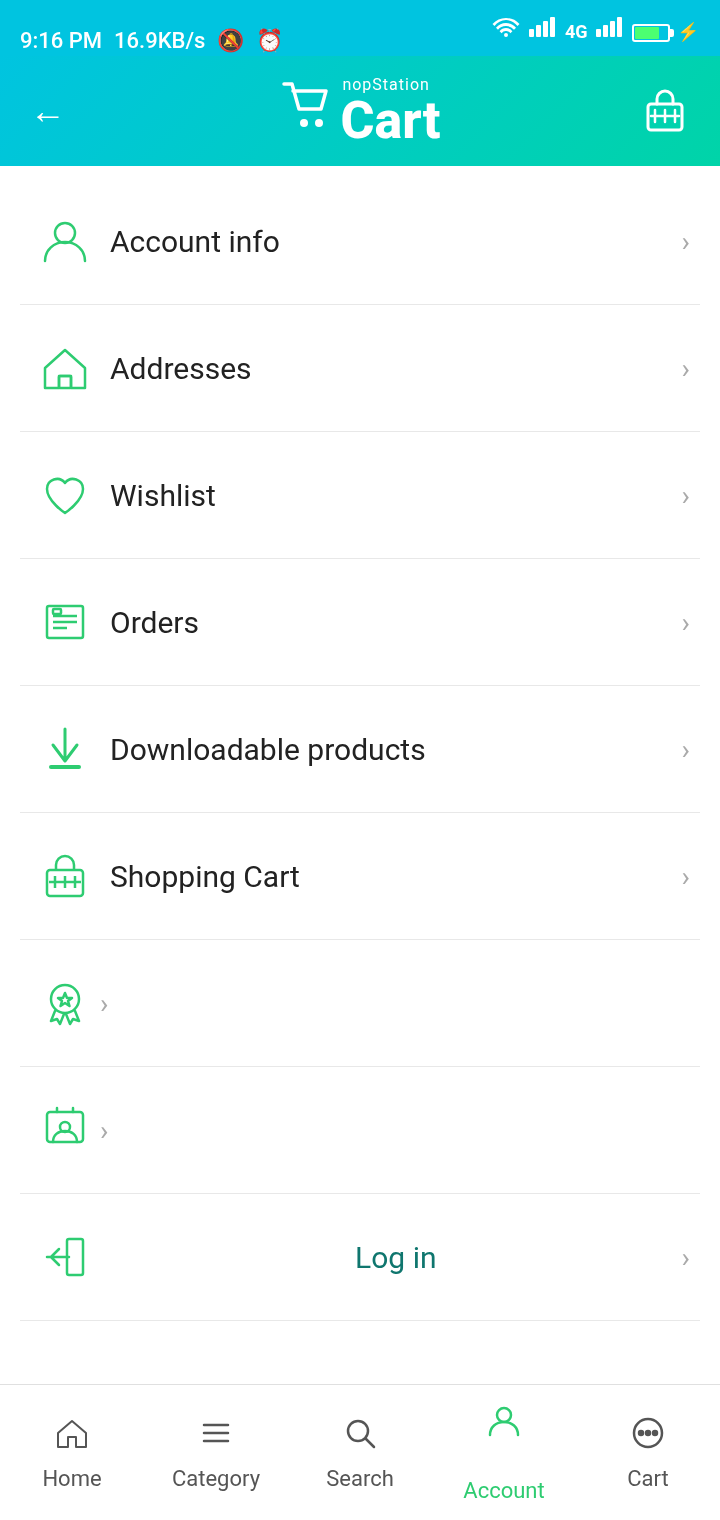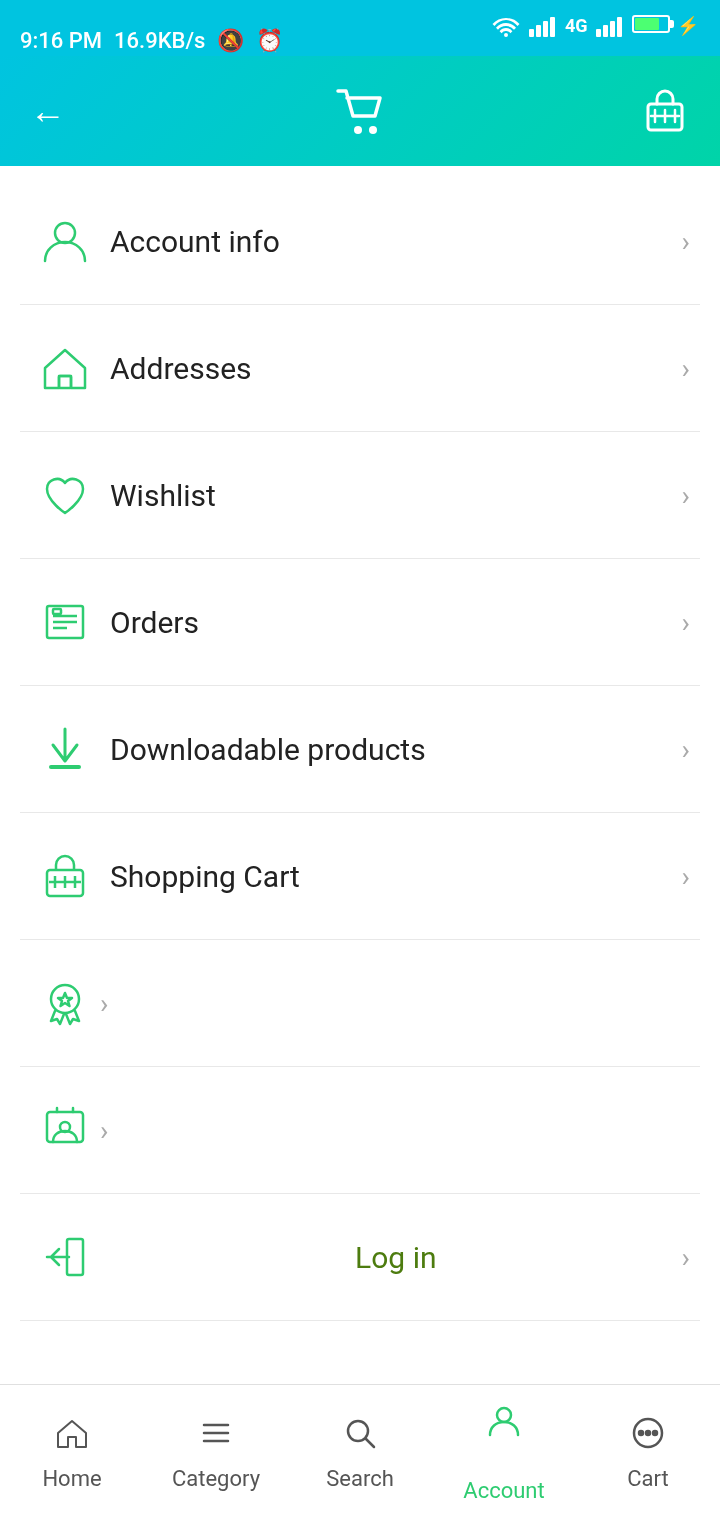--- a/index.html
+++ b/index.html
@@ -18,21 +18,21 @@
       height: 56px;
       display: flex;
       align-items: center;
       justify-content: space-between;
       padding: 0 20px;
       color: #fff;
       font-size: 22px;
       font-weight: 500;
     }
     .status-left { display: flex; align-items: center; gap: 12px; margin-top: 24px; }
-    .status-right { display: flex; align-items: flex-start; gap: 8px; }
+    .status-right { display: flex; align-items: flex-end; gap: 8px; }
     .battery-icon {
       width: 38px; height: 18px;
       border: 2px solid #fff;
       border-radius: 3px;
       position: relative;
       display: inline-flex;
       align-items: center;
       padding: 1px;
     }
     .battery-icon::after {
@@ -111,21 +111,21 @@
       width: 52px;
       height: 52px;
     }
     .menu-label {
       flex: 1;
       font-size: 30px;
       color: #222;
       margin-left: 10px;
     }
     .menu-label.login-label {
-      color: #4d7c0f;
+      color: #0f766e;
       text-align: center;
     }
     .menu-chevron {
       color: #aaa;
       font-size: 28px;
     }
 
     
     .bottom-nav {
       position: fixed;
@@ -208,20 +208,24 @@
   <div class="logo-area">
     <div style="display:flex;align-items:flex-start;gap:6px;">
       <div style="margin-top:4px;">
         
         <svg width="55" height="50" viewBox="0 0 55 50" fill="none">
           <path d="M5 5h8l7 25h22l5-18H14" stroke="white" stroke-width="3.5" stroke-linecap="round" stroke-linejoin="round" fill="none"></path>
           <circle cx="25" cy="44" r="4" fill="white"></circle>
           <circle cx="40" cy="44" r="4" fill="white"></circle>
         </svg>
       </div>
+      <div style="display:flex;flex-direction:column;align-items:flex-start;">
+        <span style="color:#fff;font-size:16px;font-weight:400;letter-spacing:1px;line-height:1.2;margin-left:2px;">nopStation</span>
+        <span style="color:#fff;font-size:52px;font-weight:800;line-height:1;">Cart</span>
+      </div>
     </div>
   </div>
   <div class="header-cart-btn">
     <svg width="50" height="50" viewBox="0 0 50 50" fill="none">
       <rect x="8" y="18" width="34" height="26" rx="3" stroke="white" stroke-width="3" fill="none"></rect>
       <path d="M17 18v-5a8 8 0 0116 0v5" stroke="white" stroke-width="3" stroke-linecap="round" fill="none"></path>
       <line x1="15" y1="24" x2="15" y2="36" stroke="white" stroke-width="2.5" stroke-linecap="round"></line>
       <line x1="25" y1="24" x2="25" y2="36" stroke="white" stroke-width="2.5" stroke-linecap="round"></line>
       <line x1="35" y1="24" x2="35" y2="36" stroke="white" stroke-width="2.5" stroke-linecap="round"></line>
       <line x1="11" y1="30" x2="39" y2="30" stroke="white" stroke-width="2.5" stroke-linecap="round"></line>

